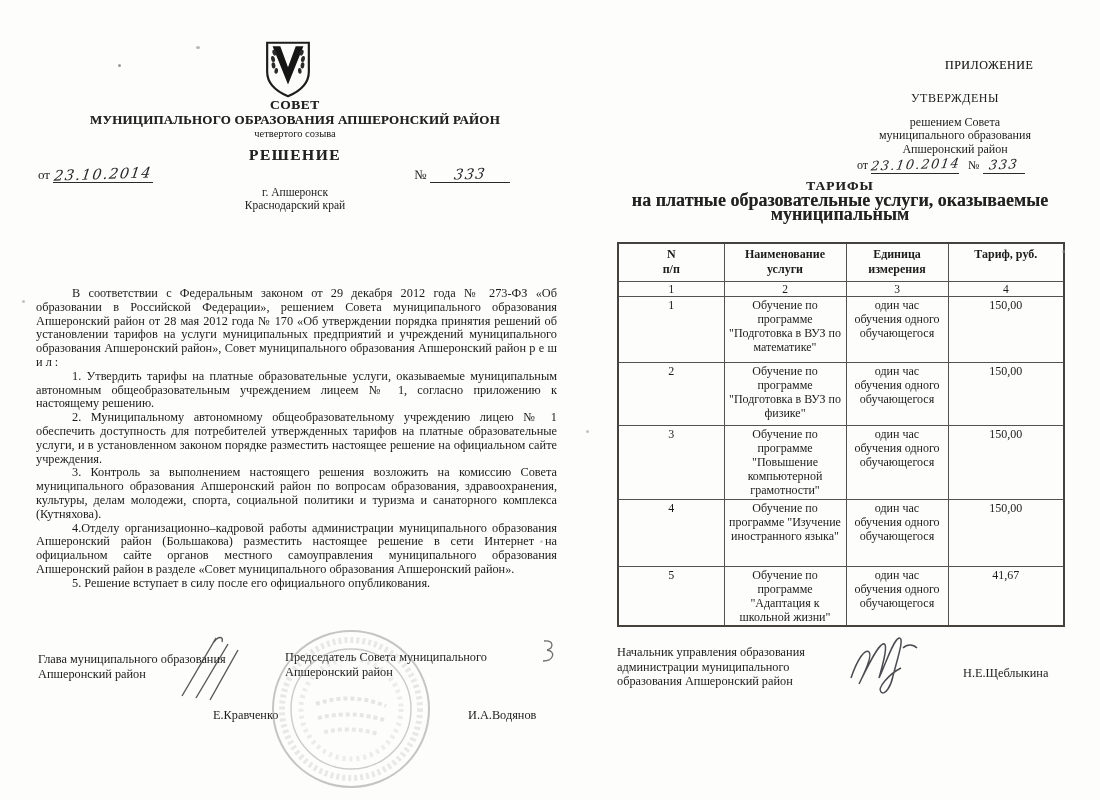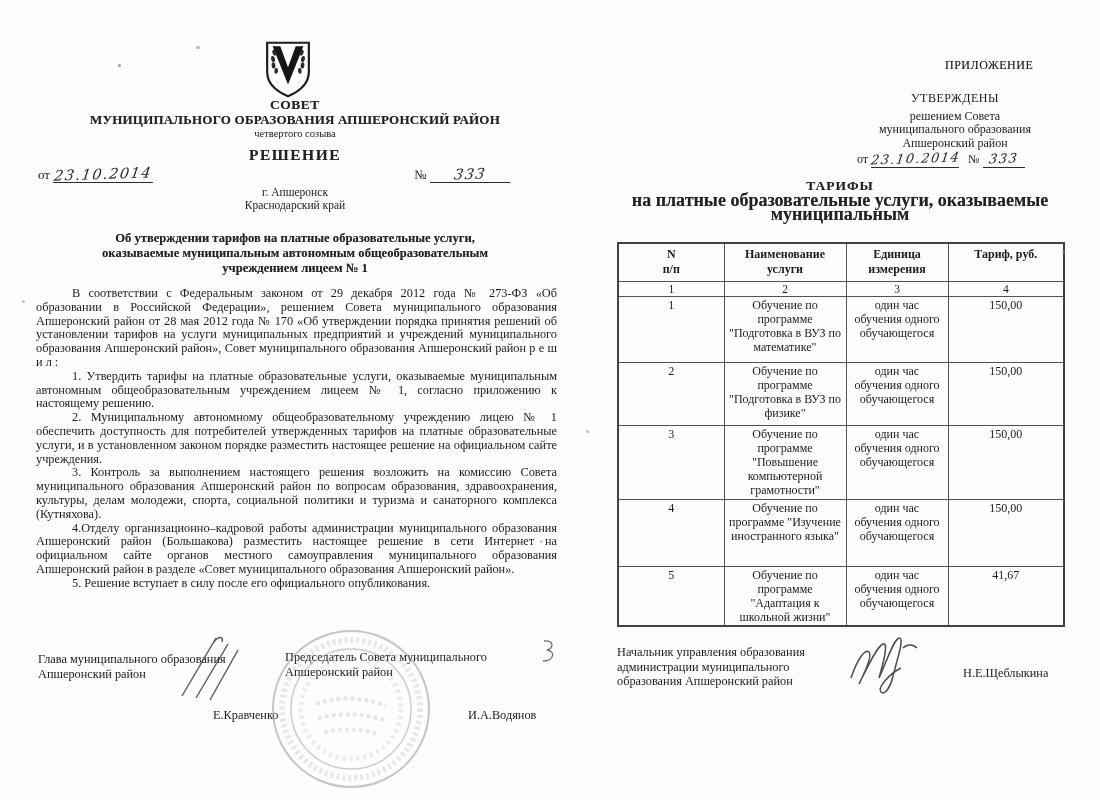--- a/index.html
+++ b/index.html
@@ -81,25 +81,20 @@
     </span>
     <span style="margin-left:258px;">№</span>
     <span class="blank" style="width:80px;">
       <span class="hand" style="font-size:14.5px;">333</span>
     </span>
   </div>
 
   <div class="abs center place" style="left:35px;top:186px;width:520px;">г. Апшеронск</div>
   <div class="abs center place" style="left:35px;top:199px;width:520px;font-family:Liberation Serif, serif;">Краснодарский край</div>
 
-  <div class="abs center bold lp-title soft" style="left:35px;top:231px;width:520px;">
-    <div>Об утверждении тарифов на платные образовательные услуги,</div>
-    <div>оказываемые муниципальным автономным общеобразовательным</div>
-    <div>учреждением лицеем № 1</div>
-  </div>
 
   <div class="abs doc-text body-paras" style="left:36px;top:287px;width:521px;">
     <p>В соответствии с Федеральным законом от 29 декабря 2012 года № 273-ФЗ «Об образовании в Российской Федерации», решением Совета муниципального образования Апшеронский район от 28 мая 2012 года № 170 «Об утверждении порядка принятия решений об установлении тарифов на услуги муниципальных предприятий и учреждений муниципального образования Апшеронский район», Совет муниципального образования Апшеронский район р е ш и л :</p>
     <p>1. Утвердить тарифы на платные образовательные услуги, оказываемые муниципальным автономным общеобразовательным учреждением лицеем № 1, согласно приложению к настоящему решению.</p>
     <p>2. Муниципальному автономному общеобразовательному учреждению лицею № 1 обеспечить доступность для потребителей утвержденных тарифов на платные образовательные услуги, и в установленном законом порядке разместить настоящее решение на официальном сайте учреждения.</p>
     <p>3. Контроль за выполнением настоящего решения возложить на комиссию Совета муниципального образования Апшеронский район по вопросам образования, здравоохранения, культуры, делам молодежи, спорта, социальной политики и туризма и санаторного комплекса (Кутняхова).</p>
     <p>4.Отделу организационно–кадровой работы администрации муниципального образования Апшеронский район (Большакова) разместить настоящее решение в сети Интернет на официальном сайте органов местного самоуправления муниципального образования Апшеронский район в разделе «Совет муниципального образования Апшеронский район».</p>
     <p>5. Решение вступает в силу после его официального опубликования.</p>
   </div>
 
@@ -144,21 +139,21 @@
       <path d="M6,3 C16,2 16,10 9,12 C18,13 16,23 5,23" fill="none" stroke="#4a4a4a" stroke-width="1.3" opacity="0.8"></path>
     </svg>
   </div>
 </div>
 
 <div class="abs" style="left:565px;top:0;width:535px;height:800px;">
 
   <div class="abs appendix soft" style="left:380px;top:58px;">ПРИЛОЖЕНИЕ</div>
 
   <div class="abs center approved" style="left:270px;top:92px;width:240px;">
-    <div style="letter-spacing:.5px;margin-bottom:4px;">УТВЕРЖДЕНЫ</div>
+    <div style="letter-spacing:.5px;margin-bottom:10px;">УТВЕРЖДЕНЫ</div>
     <div>решением Совета</div>
     <div>муниципального образования</div>
     <div>Апшеронский район</div>
     <div style="margin-top:2px;text-align:left;padding-left:22px;">
       <span>от</span>
       <span class="blank" style="width:88px;">
         <span class="hand" style="font-size:13px;">23.10.2014</span>
       </span>
       <span style="margin-left:6px;">№</span>
       <span class="blank" style="width:42px;">

